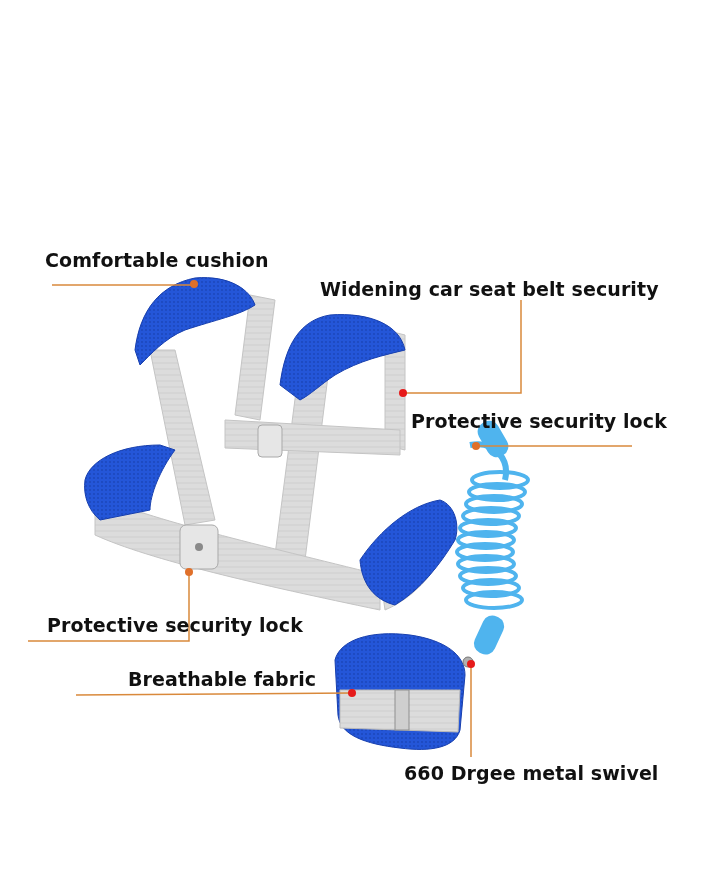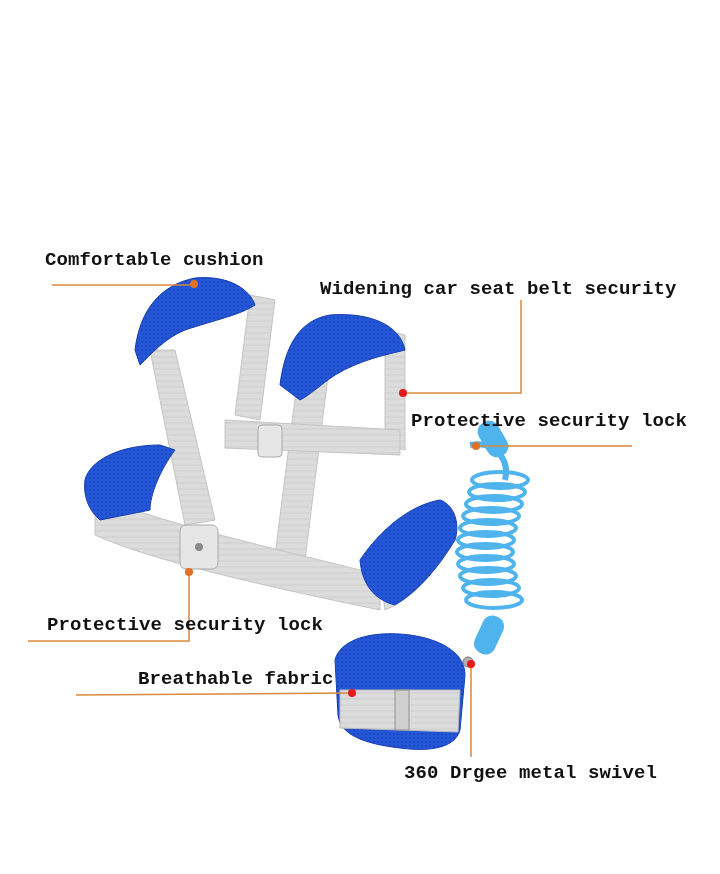--- a/index.html
+++ b/index.html
@@ -1,18 +1,18 @@
 <!DOCTYPE html>
 <html><head>
 <meta charset="utf-8">
 <style>
   html,body{margin:0;padding:0;background:#ffffff;}
   body{width:720px;height:874px;position:relative;overflow:hidden;font-family:"DejaVu Sans","Liberation Sans",sans-serif;}
   .stage{position:absolute;left:0;top:0;width:720px;height:874px;}
-  .label{position:absolute;font-weight:bold;font-size:19px;color:#111;white-space:nowrap;letter-spacing:0.1px;font-family:Liberation Mono, monospace;}
+  .label{position:absolute;font-weight:bold;font-size:19px;color:#111;white-space:nowrap;letter-spacing:0.1px;}
   svg{position:absolute;left:0;top:0;}
 </style>
 </head>
 <body>
 
 <div class="stage">
 
   <svg width="720" height="874" viewBox="0 0 720 874">
     <defs>
       <pattern id="mesh" width="4" height="4" patternUnits="userSpaceOnUse">
@@ -93,16 +93,16 @@
       <circle cx="189" cy="572" r="4" fill="#e0702a"></circle>
       <circle cx="352" cy="693" r="4" fill="#e61a1a"></circle>
       <circle cx="471" cy="664" r="4" fill="#e61a1a"></circle>
     </g>
   </svg>
 
   <div class="label" style="left:45px;top:249px;">Comfortable cushion</div>
   <div class="label" style="left:320px;top:278px;">Widening car seat belt security</div>
   <div class="label" style="left:411px;top:410px;">Protective security lock</div>
   <div class="label" style="left:47px;top:614px;">Protective security lock</div>
-  <div class="label" style="left:138px;top:668px;">Breathable fabric</div>
-  <div class="label" style="left:404px;top:762px;">360 Drgee metal swivel</div>
+  <div class="label" style="left:128px;top:668px;">Breathable fabric</div>
+  <div class="label" style="left:404px;top:762px;">660 Drgee metal swivel</div>
 
 </div>
 
 </body></html>

